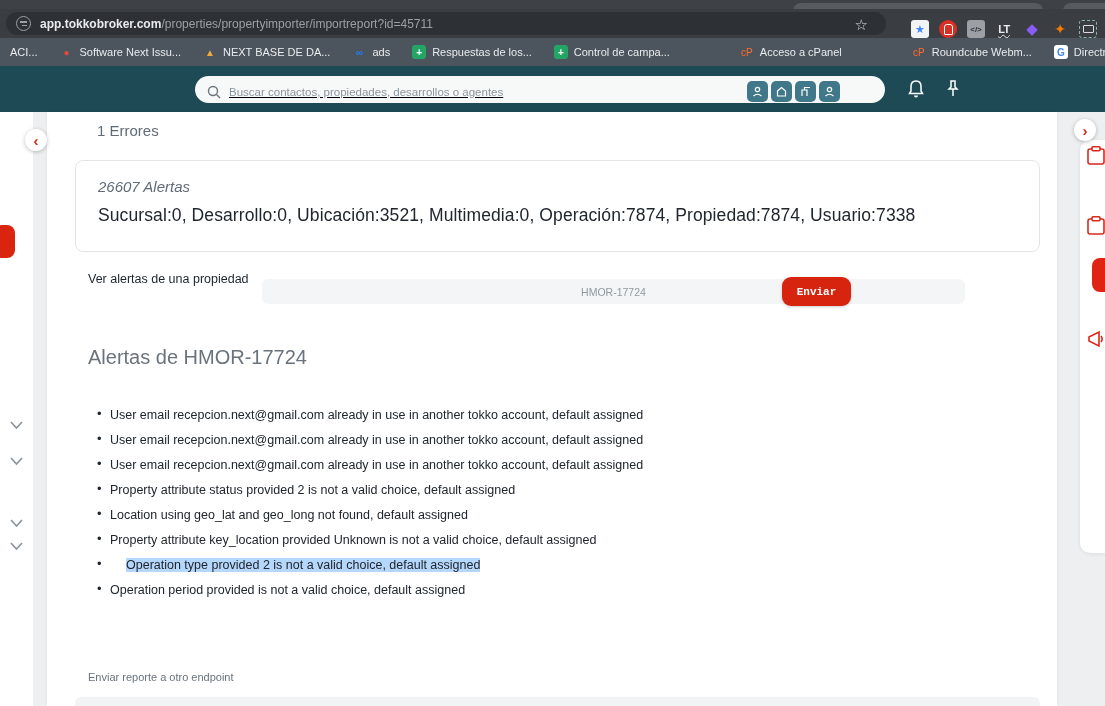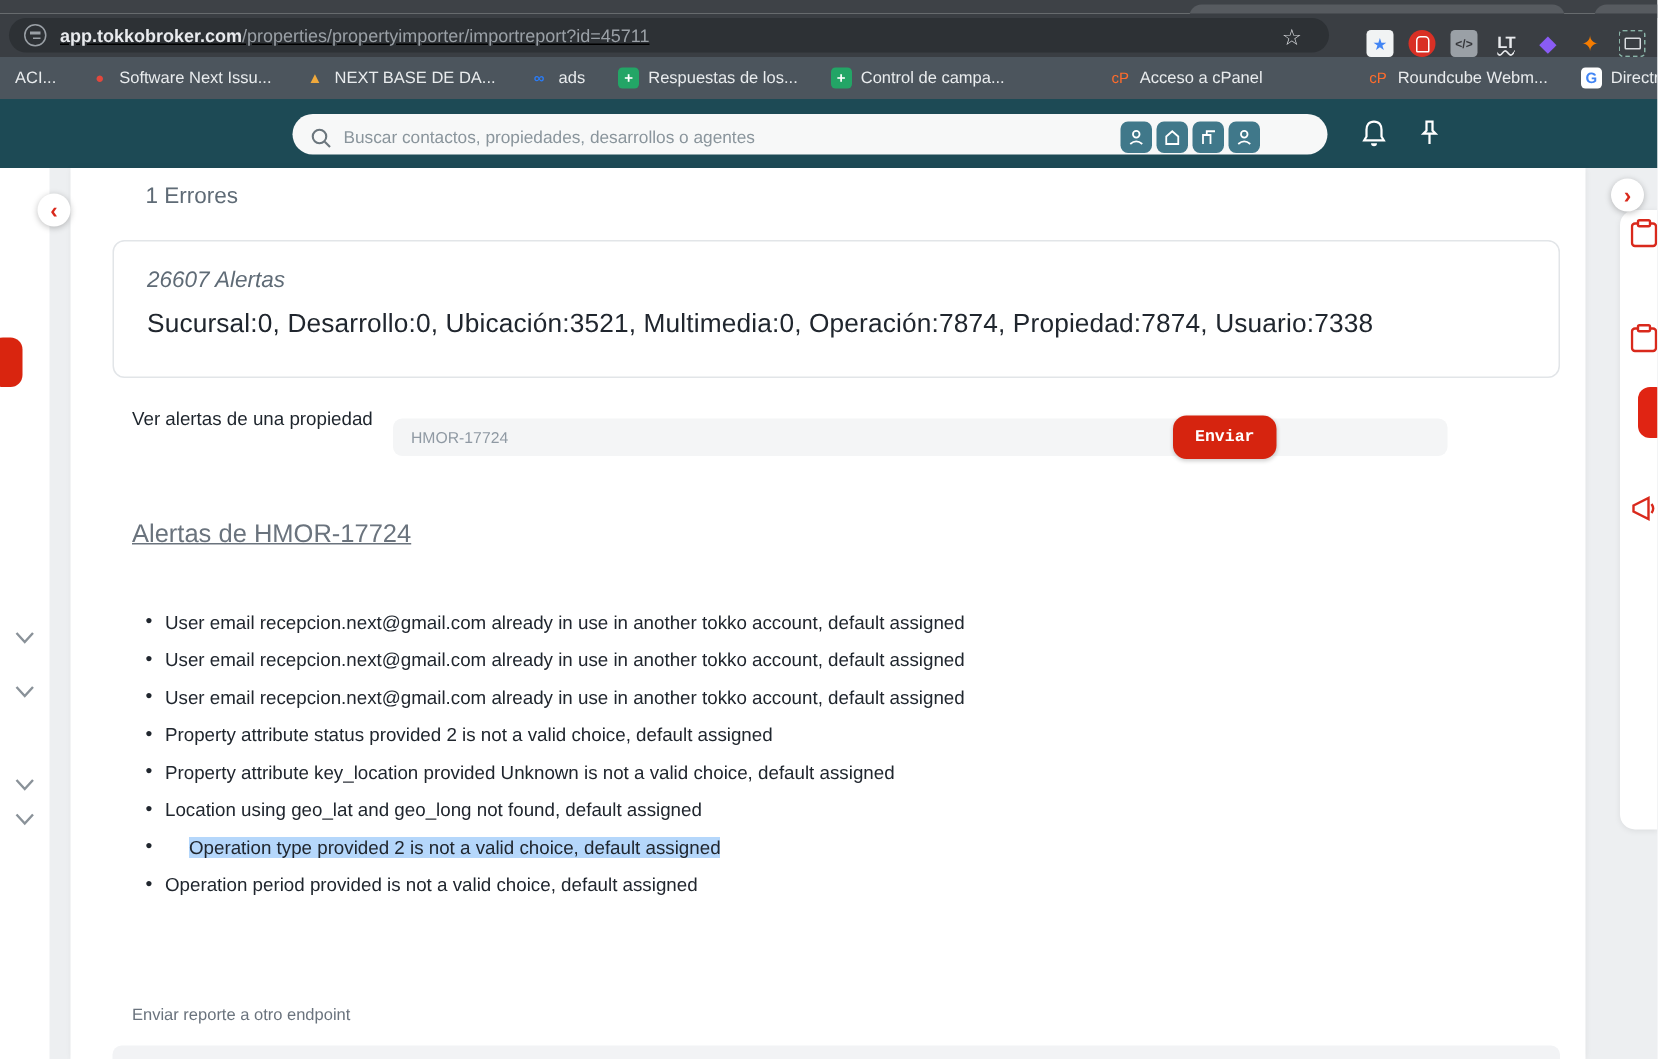--- a/index.html
+++ b/index.html
@@ -5,21 +5,21 @@
   * { margin:0; padding:0; box-sizing:border-box; }
   html,body { width:1105px; height:706px; }
   body { font-family:"Liberation Sans", sans-serif; background:#edeff1; overflow:hidden; position:relative; }
 
   
   .tabstrip { position:absolute; left:0; top:0; width:1105px; height:9px; background:#3e4247; }
   .tabstrip .tabpiece { position:absolute; left:793px; top:3px; width:250px; height:9px; background:#575b60; border-radius:8px 8px 0 0; }
   .tabstrip .cornerpiece { position:absolute; left:1063px; top:3px; width:42px; height:9px; background:#575b60; border-radius:8px 0 0 0; }
 
   .urlrow { position:absolute; left:0; top:9px; width:1105px; height:29px; background:#3a3e43; }
-  .urlpill { position:absolute; left:6px; top:3px; width:880px; height:23px; background:#2d3135; border-radius:12px; display:flex; align-items:center; padding:0 10px;text-decoration:underline; }
+  .urlpill { position:absolute; left:6px; top:3px; width:880px; height:23px; background:#2d3135; border-radius:12px; display:flex; align-items:center; padding:0 10px; }
   .site-info-icon { width:15px; height:15px; border-radius:50%; border:1.5px solid #9aa0a6; margin-right:9px; position:relative; flex:none; }
   .site-info-icon i { position:absolute; left:3px; height:1.5px; background:#9aa0a6; }
   .site-info-icon i.a { top:4px; width:7px; }
   .site-info-icon i.b { top:7.5px; width:5px; left:5px; }
   .urltext { font-size:12px; color:#9aa0a6; white-space:nowrap; }
   .urltext .domain { color:#e8eaed; font-weight:bold; }
   .star-icon { position:absolute; right:18px; top:4px; color:#dadce0; font-size:15px; }
   .ext-row { position:absolute; right:8px; top:11px; display:flex; gap:10px; align-items:center; }
   .ext { width:18px; height:18px; border-radius:4px; display:flex; align-items:center; justify-content:center; font-size:9px; color:#fff; }
   .ext-tabstar { background:#f1f3f4; color:#4285f4; font-size:11px; border-radius:3px; }
@@ -40,21 +40,21 @@
   .bmi-2 { color:#e2483d; font-size:13px; }
   .bmi-3 { color:#f0a93c; font-size:11px; }
   .bmi-4 { color:#2a7cf7; font-weight:bold; font-size:12px; }
   .bmi-5, .bmi-6 { background:#23a566; color:#fff; font-weight:bold; font-size:12px; }
   .bmi-7, .bmi-8 { color:#ff6c2c; font-weight:normal; font-size:10px;margin-left:48px; }
   .bmi-9 { background:#fff; border-radius:50%; color:#4285f4; font-weight:bold; font-size:10px; }
   .bmi-10 { background:#1e3a3a; color:#3ddc97; border-radius:3px; font-size:9px; }
 
   
   .appheader { position:absolute; left:0; top:66px; width:1105px; height:46px; background:#1d4a55; }
-  .searchpill { position:absolute; left:195px; top:10px; width:690px; height:27px; background:#f7f8f8; border-radius:14px; display:flex; align-items:center; padding:4px 5px 0 12px; }
+  .searchpill { position:absolute; left:195px; top:10px; width:690px; height:27px; background:#f7f8f8; border-radius:14px; display:flex; align-items:center; padding:4px 5px 0 12px;text-decoration:underline; }
   .mag { flex:none; margin-right:8px; }
   .search-input { flex:1; border:none; outline:none; background:transparent; font-size:11.5px; color:#5f6b72; font-family:"Liberation Sans", sans-serif; }
   .search-input::placeholder { color:#8a959c; }
   .quickbtns { display:flex; gap:3px; flex:none; margin-right:40px; }
   .qbtn { width:21px; height:21px; background:#40788a; border-radius:5px; display:flex; align-items:center; justify-content:center; }
   .hdr-icon { position:absolute; top:12px; }
   .bell-icon { left:905px; }
   .pin-icon { left:942px; }
 
   
@@ -73,24 +73,24 @@
   .rp-icon { position:absolute; left:7px; color:#d9291c; }
   .rp-solid { position:absolute; left:12px; top:118px; width:20px; height:34px; background:#e02413; border-radius:8px; }
 
   
   .errors-title { position:absolute; left:97px; top:122px; font-size:15px; color:#5f6b76; }
   .alertscard { position:absolute; left:75px; top:160px; width:965px; height:92px; border:1px solid #e2e5e8; border-radius:8px; background:#fff; }
   .alertscard .ac-title { position:absolute; left:22px; top:17px; font-size:15px; color:#5f6b76;font-style:italic; }
   .alertscard .ac-summary { position:absolute; left:22px; top:44px; font-size:17.5px; color:#20262e; letter-spacing:0.1px; }
 
   .formrow-label { position:absolute; left:88px; top:272px; font-size:12.5px; color:#1d242c; }
-  .prop-input { position:absolute; left:262px; top:279px; width:703px; height:25px; background:#f4f5f6; border:none; border-radius:6px; padding:0 12px; font-size:10.5px; color:#8f99a3; font-family:"Liberation Sans", sans-serif; outline:none; }
+  .prop-input { position:absolute; left:262px; top:279px; width:703px; height:25px; background:#f4f5f6; border:none; border-radius:6px; padding:0 12px; font-size:10.5px; color:#8f99a3; font-family:"Liberation Sans", sans-serif; outline:none;text-align:center; }
   .enviar-btn { position:absolute; left:782px; top:277px; width:69px; height:29px; background:#d6240f; color:#fff; border:none; border-radius:9px; font-size:11px; font-weight:bold; font-family:Liberation Mono, monospace; cursor:pointer; box-shadow:0 1px 3px rgba(0,0,0,0.2); }
 
-  .alerts-title { position:absolute; left:88px; top:346px; font-size:17px; color:#6a737d;text-decoration:underline; }
+  .alerts-title { position:absolute; left:88px; top:346px; font-size:20px; color:#6a737d; }
 
   .alertlist { position:absolute; left:97px; top:402px; width:900px; list-style:none; }
   .alertlist li { position:relative; padding-left:13px; height:25px; font-size:12.5px; color:#20262e; display:flex; align-items:center; }
   .alertlist li::before { content:"•"; position:absolute; left:0; top:4px; color:#20262e; font-size:13px; }
   .alertlist li span.hl { background:#b5d7fb;margin-left:16px; }
 
   .endpoint-label { position:absolute; left:88px; top:671px; font-size:11px; color:#6a737d; }
   .endpoint-input { position:absolute; left:75px; top:697px; width:965px; height:24px; background:#f2f3f5; border:none; border-radius:6px; outline:none; }
 </style>
 </head>
@@ -261,24 +261,24 @@
   <li>
       <span>User email recepcion.next@gmail.com already in use in another tokko account, default assigned</span>
     </li>
   <li>
       <span>User email recepcion.next@gmail.com already in use in another tokko account, default assigned</span>
     </li>
   <li>
       <span>Property attribute status provided 2 is not a valid choice, default assigned</span>
     </li>
   <li>
+      <span>Location using geo_lat and geo_long not found, default assigned</span>
+    </li>
+  <li>
       <span>Property attribute key_location provided Unknown is not a valid choice, default assigned</span>
-    </li>
-  <li>
-      <span>Location using geo_lat and geo_long not found, default assigned</span>
     </li>
   <li>
       <span class="hl">Operation type provided 2 is not a valid choice, default assigned</span>
     </li>
   <li>
       <span>Operation period provided is not a valid choice, default assigned</span>
     </li>
 </ul>
 
 <div class="endpoint-label">Enviar reporte a otro endpoint</div>

